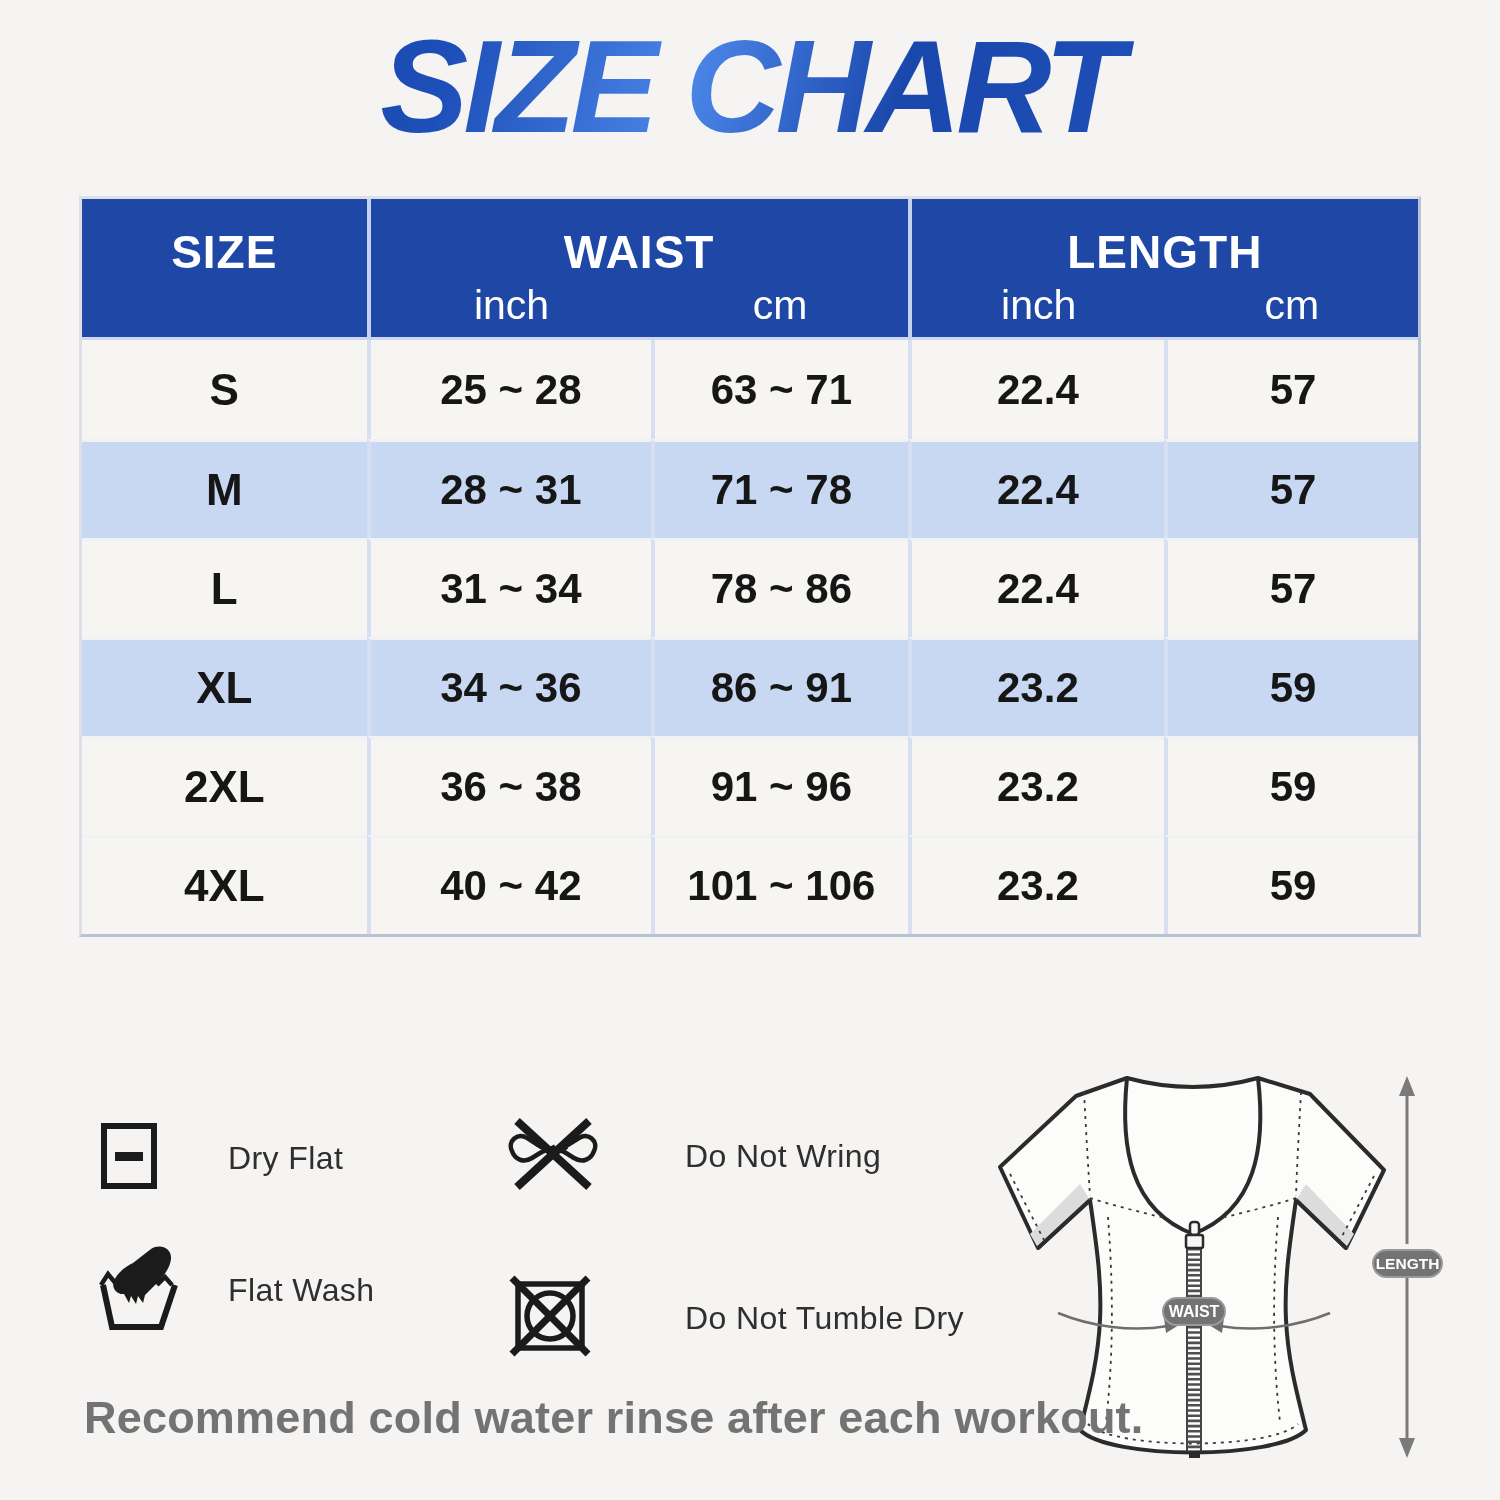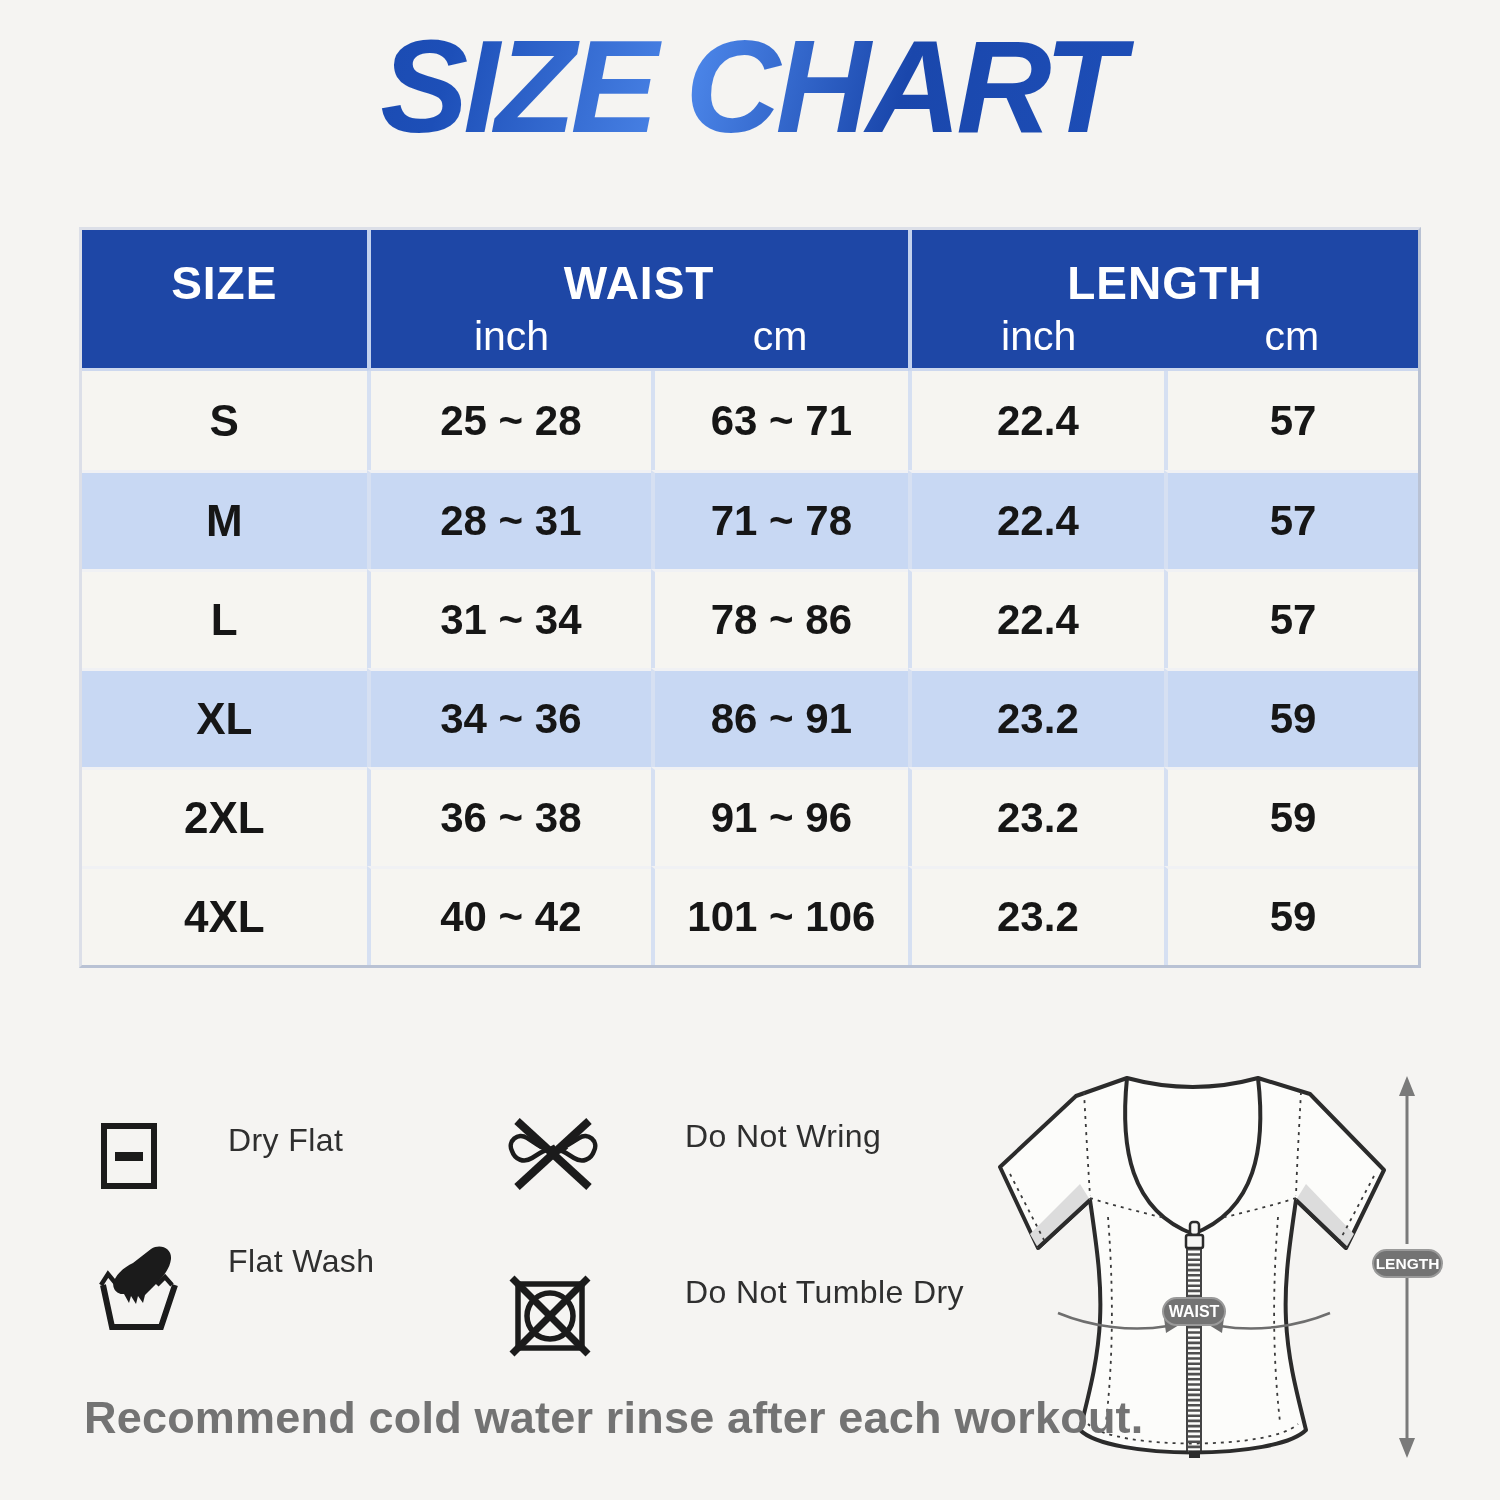--- a/index.html
+++ b/index.html
@@ -16,21 +16,21 @@
     font-size:132px; font-weight:bold; font-style:italic;
     letter-spacing:-5px; line-height:1.1;
     color:#1b4ab0;
     background:linear-gradient(105deg,#123a97 4%,#1d4fb8 30%,#4b85e8 46%,#1a47ac 60%,#2257c6 96%);
     -webkit-background-clip:text; background-clip:text;
     -webkit-text-fill-color:transparent;
   }
   table.size-table {
     position:absolute; left:79px; top:196px; width:1342px;
     border-collapse:separate; border-spacing:0; table-layout:fixed;
-    border:3px solid #b9c2d4; border-top-color:#dcdfe8; border-left-color:#dcdfe8;margin-top:31px;
+    border:3px solid #b9c2d4; border-top-color:#dcdfe8; border-left-color:#dcdfe8;
   }
   col.c-size, col.c-winch { width:21.3%; }
   col.c-wcm, col.c-linch { width:19.2%; }
   col.c-lcm { width:19%; }
   th {
     background:#1e47a6; height:141px; vertical-align:top; padding-top:30px;
     border-bottom:3px solid #cdd8ee;
   }
   th + th { border-left:4px solid #c3d2ee; }
   .th-main {
@@ -43,21 +43,21 @@
   .th-subs .l1 { flex:257; } .th-subs .l2 { flex:255; }
   td {
     height:99px; text-align:center; vertical-align:middle;
     font-size:42px; font-weight:bold; color:#161616;
   }
   td + td { border-left:4px solid #d6e0f2; }
   tbody tr + tr td { border-top:3px solid #f0f1f4; }
   tr.plain td { background:#f6f5f1; }
   tr.alt td { background:#c8d8f3; }
   td.td-size { font-size:44px; }
-  .care-item { position:absolute; display:flex; }
+  .care-item { position:absolute; display:flex; align-items:center; }
   .care-label { font-size:32px; color:#2f2f2f; letter-spacing:0.4px; }
   #care-dry-flat { left:100px; top:1122px; }
   #care-dry-flat .care-label { margin-left:70px; }
   #care-do-not-wring { left:505px; top:1118px; }
   #care-do-not-wring .care-label { margin-left:84px; }
   #care-hand-wash { left:95px; top:1243px; }
   #care-hand-wash .care-label { margin-left:45px; }
   #care-do-not-tumble-dry { left:508px; top:1274px; }
   #care-do-not-tumble-dry .care-label { margin-left:93px; }
   .note {

